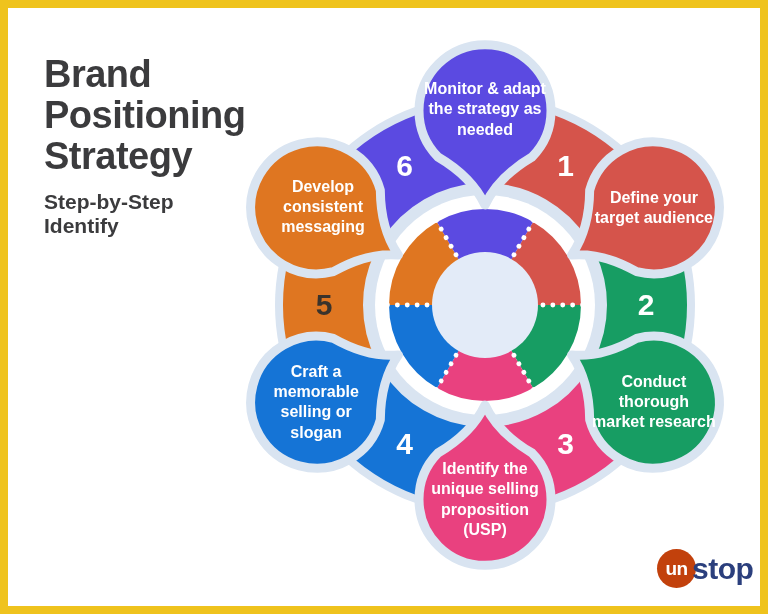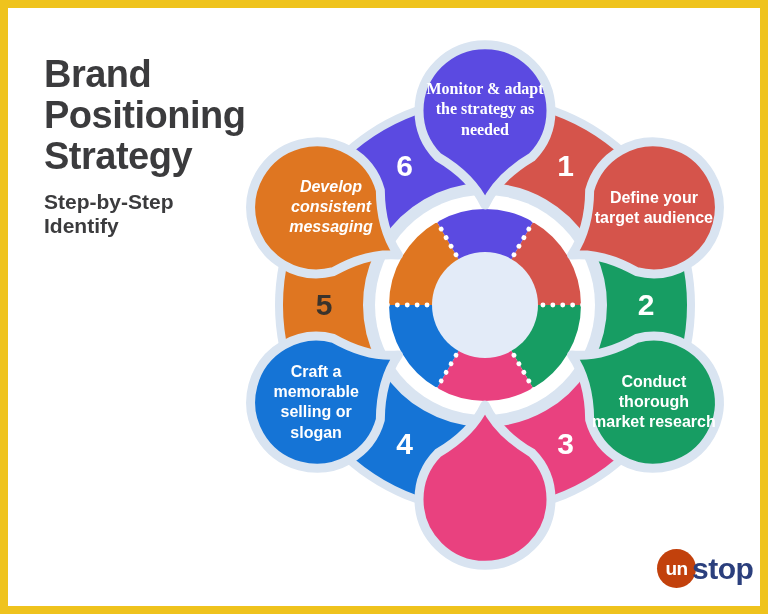--- a/index.html
+++ b/index.html
@@ -122,23 +122,24 @@
   <div class="overlay-layer">
     <div class="step-number" style="left: 565.5px; top: 165.6px; color: rgb(255, 255, 255);">1</div>
     <div class="step-number" style="left: 646px; top: 305px; color: rgb(255, 255, 255);">2</div>
     <div class="step-number" style="left: 565.5px; top: 444.4px; color: rgb(255, 255, 255);">3</div>
     <div class="step-number" style="left: 404.5px; top: 444.4px; color: rgb(255, 255, 255);">4</div>
     <div class="step-number" style="left: 324px; top: 305px; color: rgb(58, 51, 44);">5</div>
     <div class="step-number" style="left: 404.5px; top: 165.6px; color: rgb(255, 255, 255);">6</div>
 
     <div class="bubble-label" style="left: 653.9px; top: 402.5px;">Conduct thorough market research</div>
     <div class="bubble-label" style="left: 653.9px; top: 207.5px;">Define your target audience</div>
+    <div class="bubble-label" style="left: 485px; top: 500px;">Identify the unique selling proposition (USP)</div>
     <div class="bubble-label" style="left: 316.1px; top: 402.5px;">Craft a memorable selling or slogan</div>
-    <div class="bubble-label" style="left: 331px; top: 207.5px; font-style: italic;">Develop consistent messaging</div>
-    <div class="bubble-label" style="left: 485px; top: 110px; font-family: Liberation Serif, serif;">Monitor &amp; adapt the strategy as needed</div>
+    <div class="bubble-label" style="left: 323px; top: 207.5px;">Develop consistent messaging</div>
+    <div class="bubble-label" style="left: 485px; top: 110px;">Monitor &amp; adapt the strategy as needed</div>
   </div>
 
   <div class="logo">
     <span class="logo-circle">
       <span>un</span>
     </span>
     <span class="logo-rest">stop</span>
   </div>
 
   <div class="border-overlay"></div>

